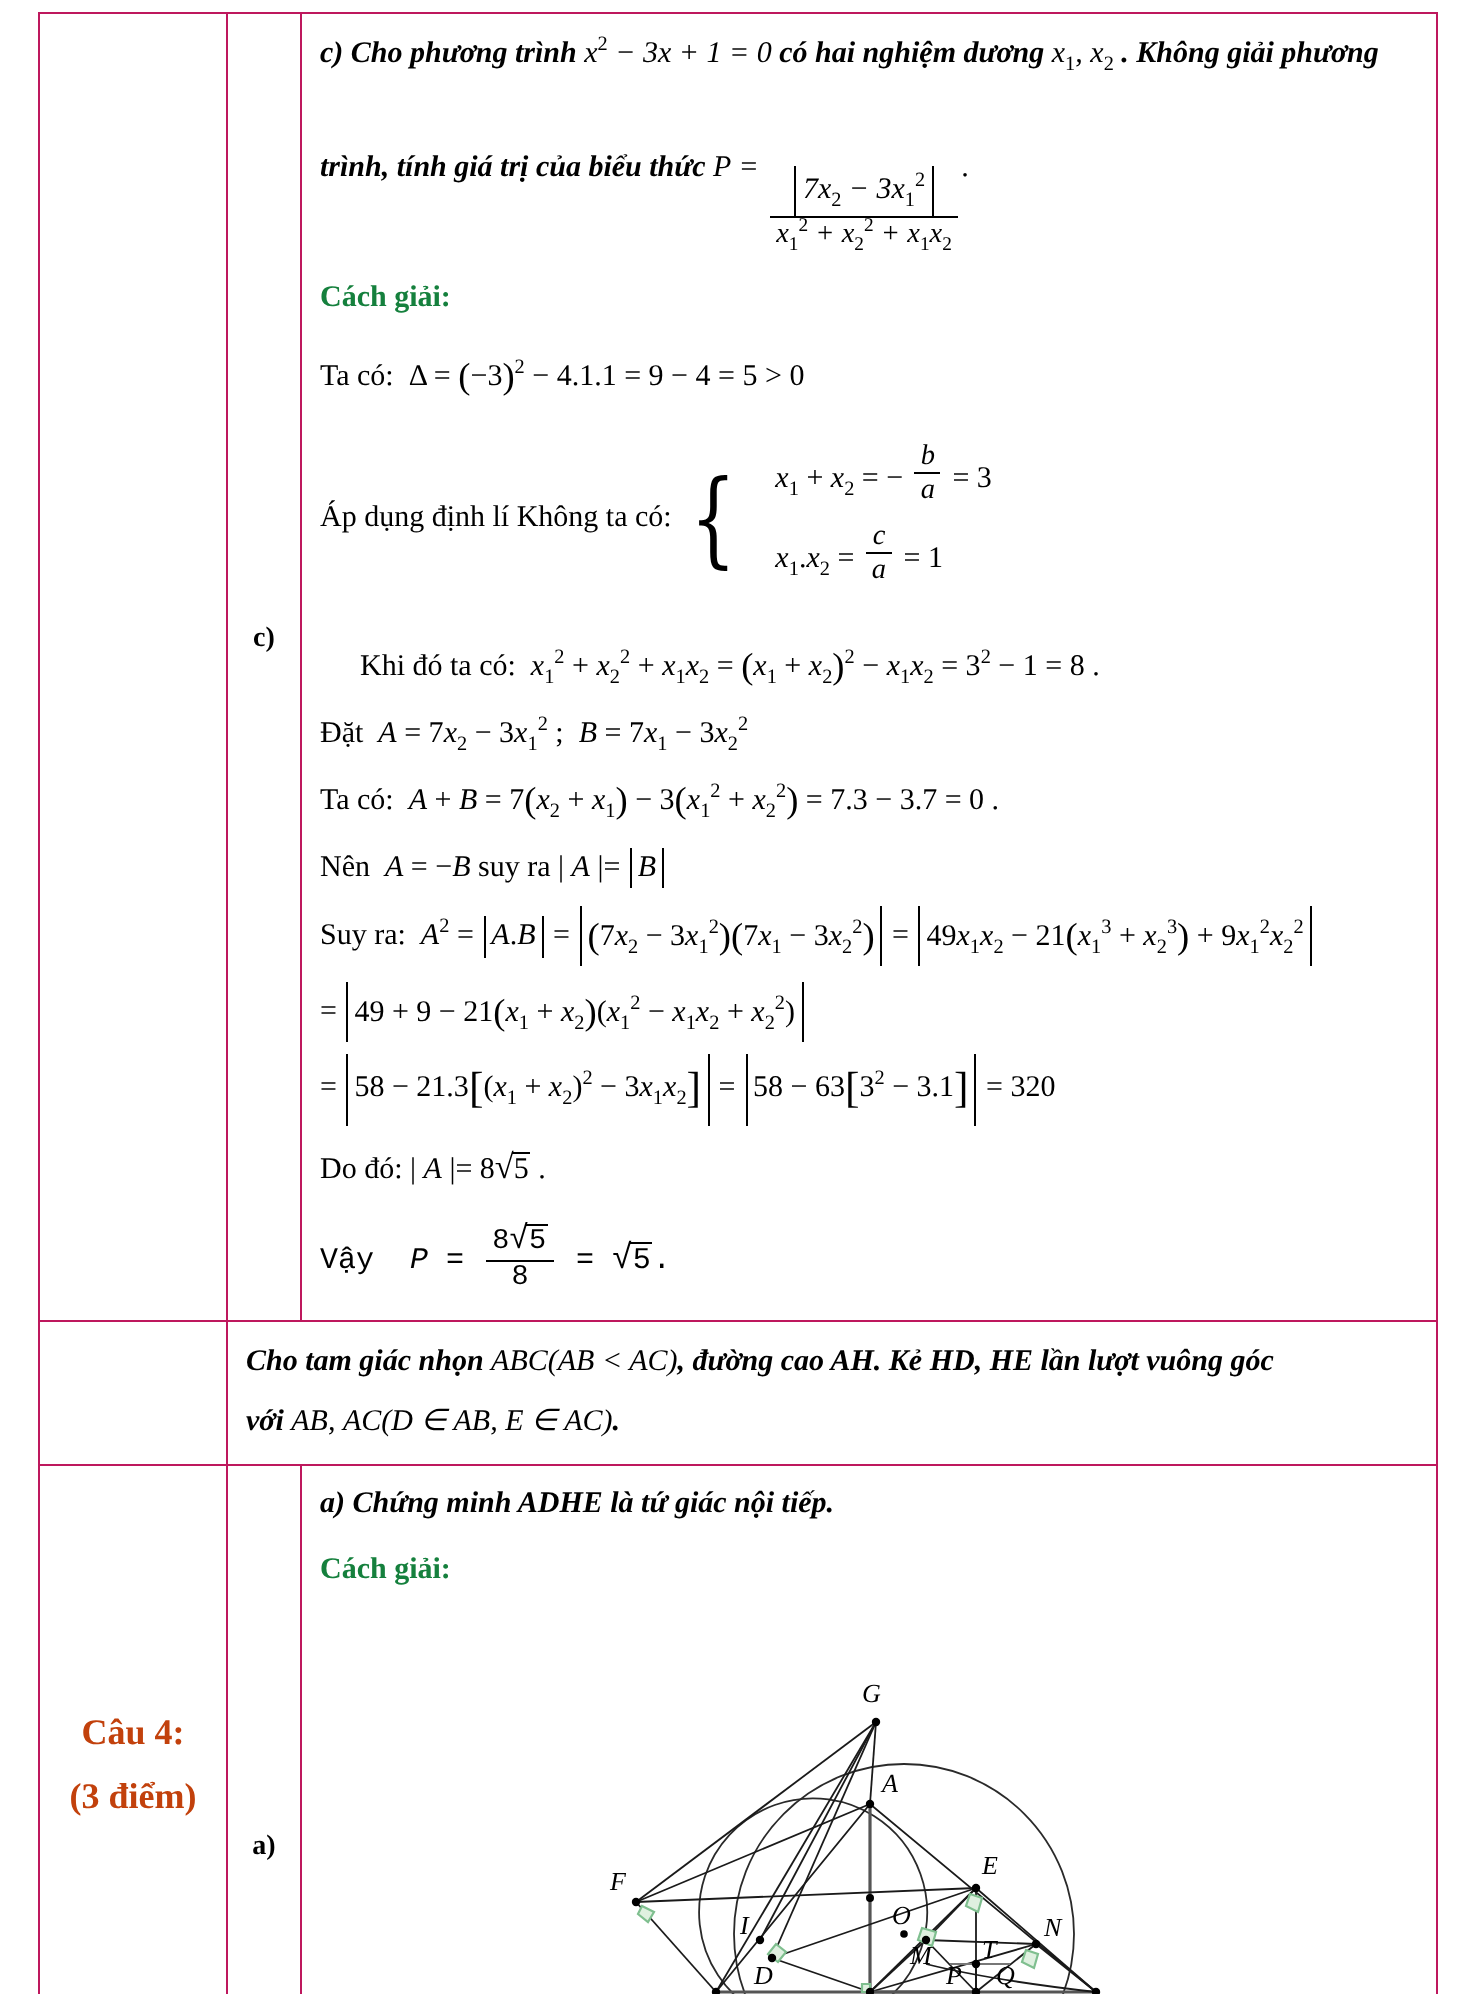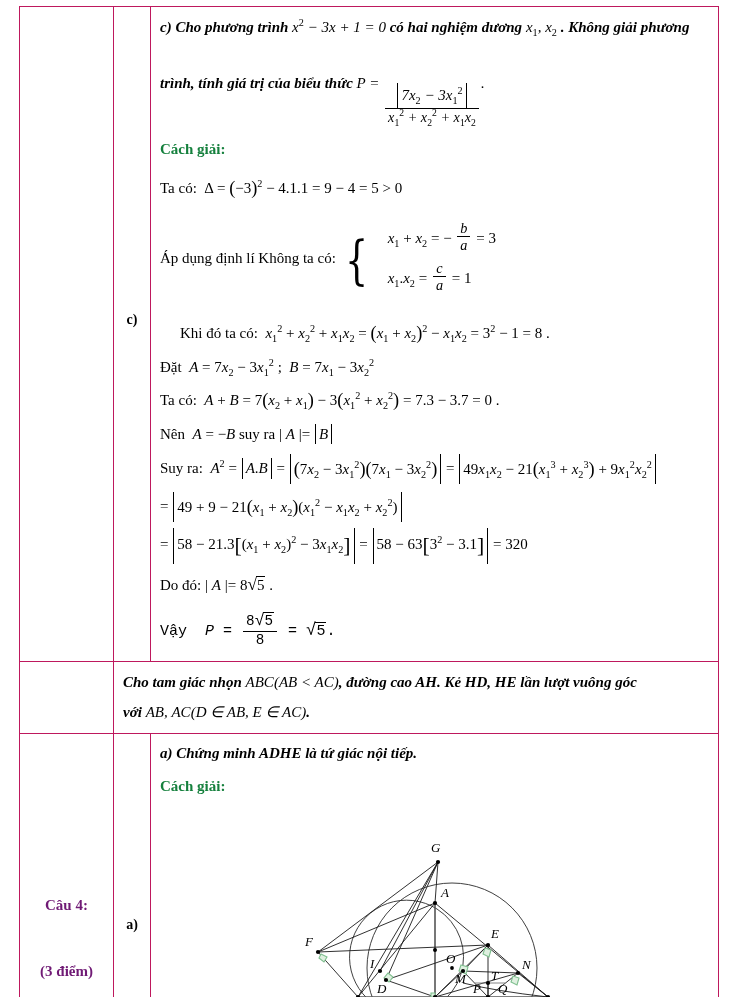--- a/index.html
+++ b/index.html
@@ -34,26 +34,25 @@
 
   .cell-pad { padding: 5px 9px 6px 9px; }
 
   
   .red-bold {
     color: #15803d;
     font-weight: bold;
     font-style: normal;
   }
   .cau-label {
-    color: #701a75;
+    color: #c2410c;
     font-weight: bold;
     text-align: center;
-    font-size: 15px;
+    font-size: 18px;
     line-height: 1.75;
-    margin-top: 40px;
   }
   .sub-label {
     font-weight: bold;
     font-size: 14px;
     text-align: center;
     padding-top: 5px;
     font-family: "Liberation Serif", serif;
   }
 
   

